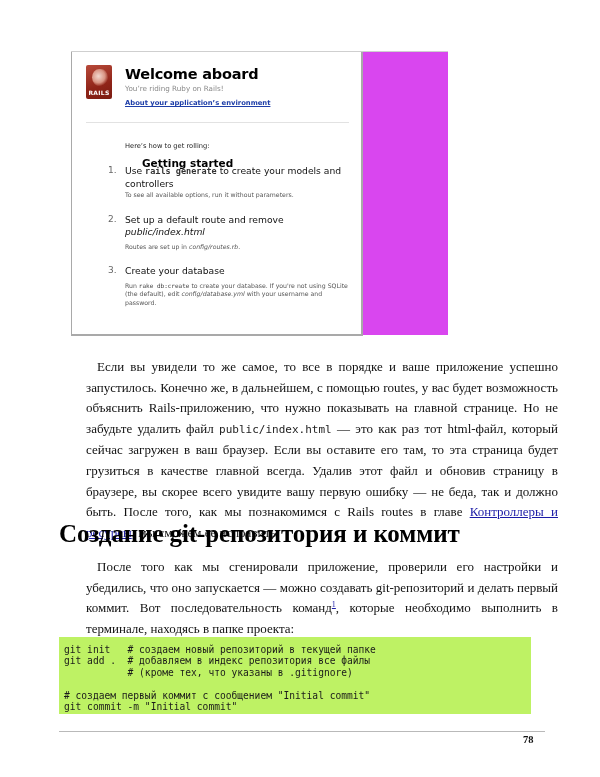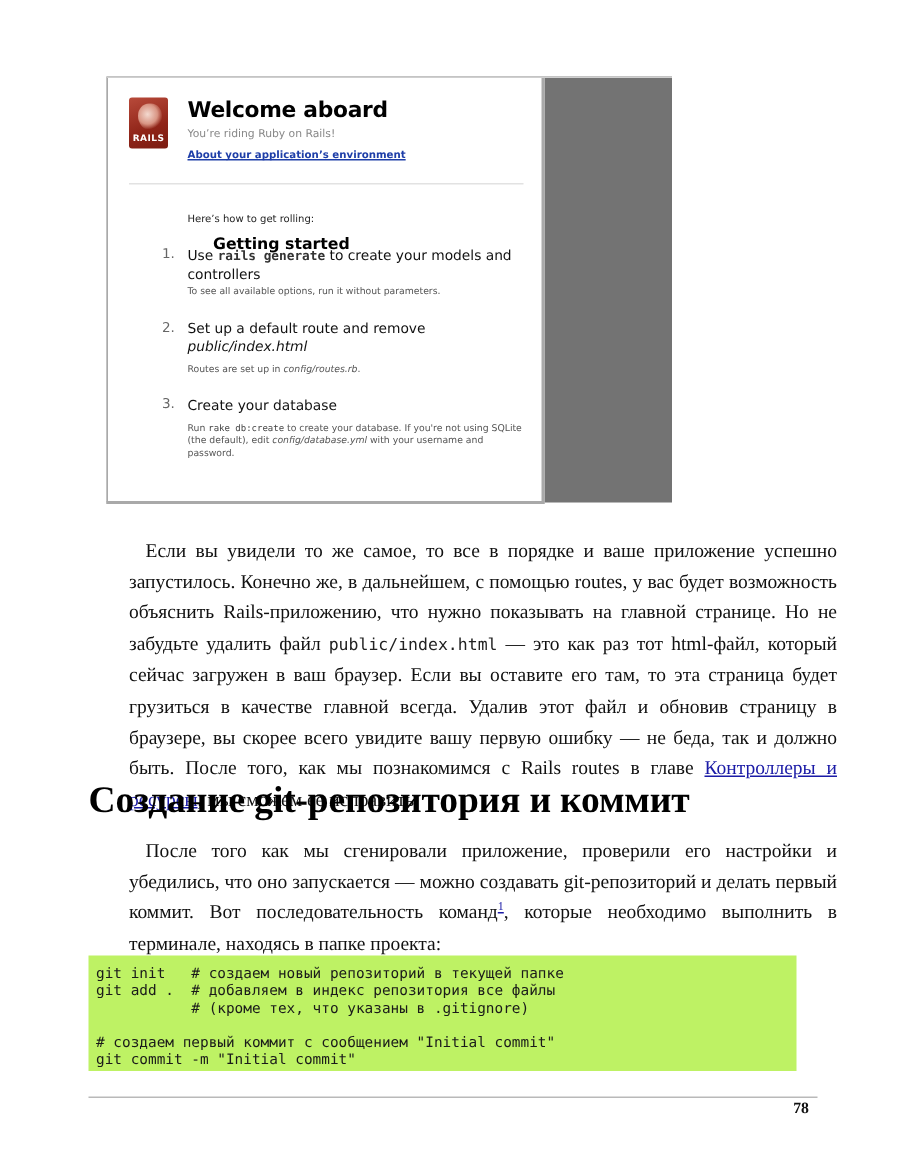--- a/index.html
+++ b/index.html
@@ -1,19 +1,19 @@
 <!DOCTYPE html>
 <html><head>
   <meta charset="utf-8">
   <style>
     html, body { margin: 0; padding: 0; background: #ffffff; }
     body { width: 600px; height: 777px; position: relative; overflow: hidden; font-family: "Liberation Serif", serif; color: #111; }
 
     
-    .shot { position: absolute; left: 71px; top: 51px; width: 377px; height: 283px; background: #737373; border-top: 1px solid #cfcfcf; }
+    .shot { position: absolute; left: 71px; top: 51px; width: 377px; height: 283px; background: #d946ef; border-top: 1px solid #cfcfcf; }
     .shot-main { position: absolute; left: 0; top: 0; width: 289px; height: 282px; background: #fff; border-left: 1px solid #a9a9a9; border-right: 2px solid #a9a9a9; border-bottom: 2px solid #a9a9a9; font-family: "DejaVu Sans", sans-serif; }
     .shot-side { position: absolute; left: 292px; top: 0; width: 85px; height: 282px; background: #eeeeef; font-family: "DejaVu Sans", sans-serif; }
 
     .rails-logo { position: absolute; left: 14px; top: 13px; width: 26px; height: 34px; background: linear-gradient(160deg, #b84a3a 0%, #8f2418 60%, #7b1c12 100%); border-radius: 2px; overflow: hidden; }
     .rails-logo .swirl { position: absolute; left: 6px; top: 4px; width: 16px; height: 18px; border-radius: 50% 50% 40% 60%; background: radial-gradient(circle at 40% 40%, #f3d9cf 0%, #d99584 45%, rgba(0,0,0,0) 70%); }
     .rails-logo .txt { position: absolute; left: 0; right: 0; bottom: 3px; text-align: center; color: #fff; font-size: 6px; font-weight: bold; letter-spacing: 0.3px; }
 
     .w-title { position: absolute; left: 53px; top: 14px; font-size: 14.5px; font-weight: bold; color: #000; letter-spacing: -0.2px; }
     .w-sub { position: absolute; left: 53px; top: 32px; font-size: 7.2px; color: #888; }
     .w-env { position: absolute; left: 53px; top: 47px; font-size: 6.8px; color: #1e3ea8; font-weight: bold; text-decoration: underline; }
@@ -43,21 +43,21 @@
     .para a { color: #1a1aa6; text-decoration: underline; }
     .para sup { font-size: 8px; line-height: 0; vertical-align: super; }
     .para sup a { color: #1a1aa6; }
 
     .h2 { position: absolute; left: 59px; top: 520px; font-size: 25px; font-weight: bold; color: #000; font-family: "Liberation Serif", serif; letter-spacing: -0.1px; }
 
     .code-block { position: absolute; left: 59px; top: 637px; width: 472px; height: 77px; background: #bef264; }
     .code-block pre { margin: 0; padding: 7px 5px; font-family: "DejaVu Sans Mono", monospace; font-size: 9.6px; line-height: 11.4px; color: #1a1a1a; white-space: pre; }
 
     .footer-rule { position: absolute; left: 59px; top: 731px; width: 486px; height: 1px; background: #b9b9b9; }
-    .page-num { position: absolute; left: 523px; top: 734px; width: 22px; text-align: center; font-size: 10.5px; font-weight: bold; color: #111; }
+    .page-num { position: absolute; left: 523px; top: 734px; width: 22px; text-align: left; font-size: 10.5px; font-weight: bold; color: #111; }
   </style>
 </head>
 <body>
 
 <div class="shot">
   <div class="shot-main">
     <div class="rails-logo">
       <div class="swirl"></div>
       <div class="txt">RAILS</div>
     </div>

